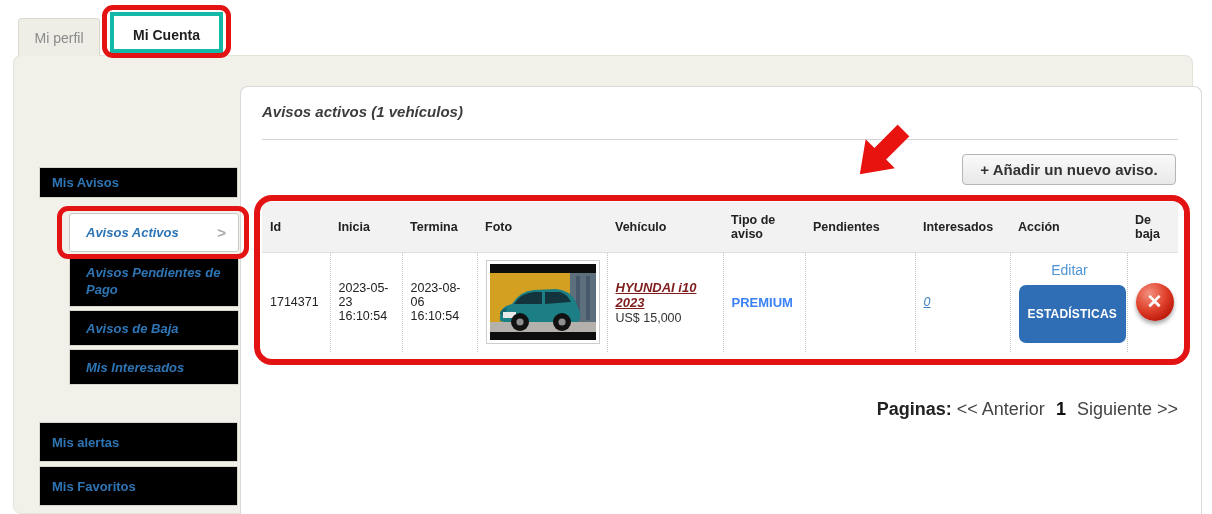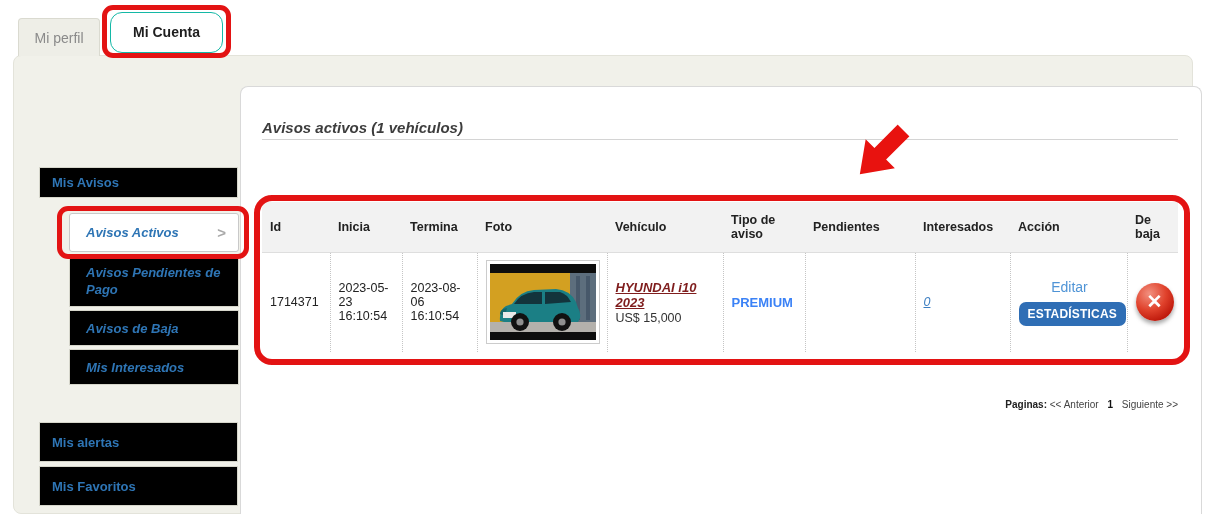--- a/index.html
+++ b/index.html
@@ -6,21 +6,21 @@
   html,body { width:1212px; height:514px; background:#fff; overflow:hidden;
               font-family:"Liberation Sans", sans-serif; }
   #stage { position:relative; width:992px; height:514px; background:#fff; }
 
   
   .tab { position:absolute; text-align:center; font-size:14px; cursor:pointer; }
   .tab-profile { left:18px; top:18px; width:82px; height:38px; line-height:38px;
                  background:#eeeee7; border:1px solid #dadad0; border-bottom:none;
                  border-radius:4px 4px 0 0; color:#8a8a8a; z-index:2; }
   .tab-account { left:110px; top:12px; width:113px; height:41px; line-height:39px;
-                 background:#fff; border:1px solid #14b8a6; border-radius:12px;
+                 background:#fff; border:4px solid #14b8a6; border-radius:0;
                  color:#1e1e1e; font-weight:bold; z-index:6; }
 
   
   .annot { position:absolute; border:5px solid #e31313; border-radius:11px;
            z-index:7; pointer-events:none; background:transparent; }
   .annot-tab   { left:102px; top:5px;  width:129px; height:53px; }
   .annot-side  { left:57px; top:206px; width:192px; height:53px; }
   .annot-table { left:254px; top:195px; width:936px; height:170px; border-width:6px; border-radius:18px; }
 
   
@@ -40,21 +40,21 @@
                     border:1px solid #c9c9c9; border-radius:3px; justify-content:space-between; z-index:4; }
   .sb-pendientes  { left:69px; top:257px; width:170px; height:50px; line-height:1.3; }
   .sb-baja        { left:69px; top:310px; width:170px; height:36px; }
   .sb-interesados { left:69px; top:349px; width:170px; height:36px; }
   .sb-alertas     { left:39px; top:422px; width:199px; height:40px; }
   .sb-favoritos   { left:39px; top:466px; width:199px; height:40px; }
   .chev { color:#a9a9a9; font-weight:bold; font-size:15px; font-style:normal; }
 
   
   .page-title { position:absolute; left:262px; top:103px; z-index:3;
-                font-size:15px; font-weight:bold; font-style:italic; color:#3d3d3d;margin-top:16px; }
+                font-size:15px; font-weight:bold; font-style:italic; color:#3d3d3d; }
   .title-rule { position:absolute; left:262px; top:139px; width:916px; height:1px;
                 background:#d4d4d4; z-index:3; }
   .add-btn { position:absolute; left:962px; top:154px; width:214px; height:31px; z-index:3;
              background:linear-gradient(#fafafa,#e8e8e8); border:1px solid #b5b5b5;
              border-radius:4px; font-weight:bold; font-size:15px; color:#333;
              text-align:center; line-height:29px; cursor:pointer; }
   .arrow-annot { position:absolute; left:849px; top:121px; width:64px; height:64px;
                  z-index:7; transform:rotate(45deg); pointer-events:none; }
 
   
@@ -70,30 +70,30 @@
   .photo-frame { width:114px; height:84px; background:#fff; border:1px solid #ccc;
                  padding:3px; display:block; margin:0 auto; cursor:pointer; }
   .veh-link { color:#7f1d1d; font-weight:bold; font-style:italic;
               text-decoration:underline; font-size:13px; cursor:pointer; display:inline; }
   .price { color:#333; margin-top:1px; }
   .premium { font-weight:bold; color:#3b82f6; font-size:13px; }
   .inter-link { color:#3b7dc0; font-style:italic; text-decoration:underline; cursor:pointer; }
   .c-accion { text-align:center; }
   .edit-link { color:#4f94d6; font-size:14px; cursor:pointer; display:inline-block; margin-bottom:7px; }
   .stats-btn { display:inline-block; background:#2f6eb5; color:#fff; font-weight:bold;
-               font-size:12px; padding:5px 9px; border-radius:7px; letter-spacing:.2px; cursor:pointer; }
+               font-size:12px; padding:22px 9px; border-radius:7px; letter-spacing:.2px; cursor:pointer; }
   .del-wrap { text-align:center; }
   .del-icon { display:inline-block; width:38px; height:38px; border-radius:50%;
               background:radial-gradient(circle at 35% 28%, #f2907f 0%, #e0422c 45%, #c01b0d 75%, #a11106 100%);
               box-shadow:0 3px 4px rgba(0,0,0,.35); color:#fff; font-weight:bold;
               font-size:19px; line-height:38px; text-align:center; cursor:pointer; }
 
   
   .pagination { position:absolute; left:262px; top:399px; width:916px; z-index:3;
-                text-align:right; font-size:10px; color:#444; }
+                text-align:right; font-size:18px; color:#444; }
   .pagination .pg-label { font-weight:bold; color:#222; }
   .pagination .pg-page  { font-weight:bold; color:#111; margin:0 6px; cursor:pointer; }
   .pagination .pg-link  { cursor:pointer; }
 </style>
 </head>
 <body>
 
 <div id="stage">
 
   <div class="panel"></div>
@@ -122,20 +122,21 @@
   </div>
   <div class="side-box sb-alertas">
     <span>Mis alertas</span>
   </div>
   <div class="side-box sb-favoritos">
     <span>Mis Favoritos</span>
   </div>
 
   <div class="page-title">Avisos activos (1 vehículos)</div>
   <div class="title-rule"></div>
+  <div class="add-btn">+ Añadir un nuevo aviso.</div>
 
   <svg class="arrow-annot" viewBox="0 0 40 62">
     <path d="M12 0 L28 0 L28 32 L40 32 L20 60 L0 32 L12 32 Z" fill="#e8120f"></path>
   </svg>
 
   <table class="ads-table">
     <colgroup>
       <col style="width:68px">
         <col style="width:72px">
         <col style="width:75px">

